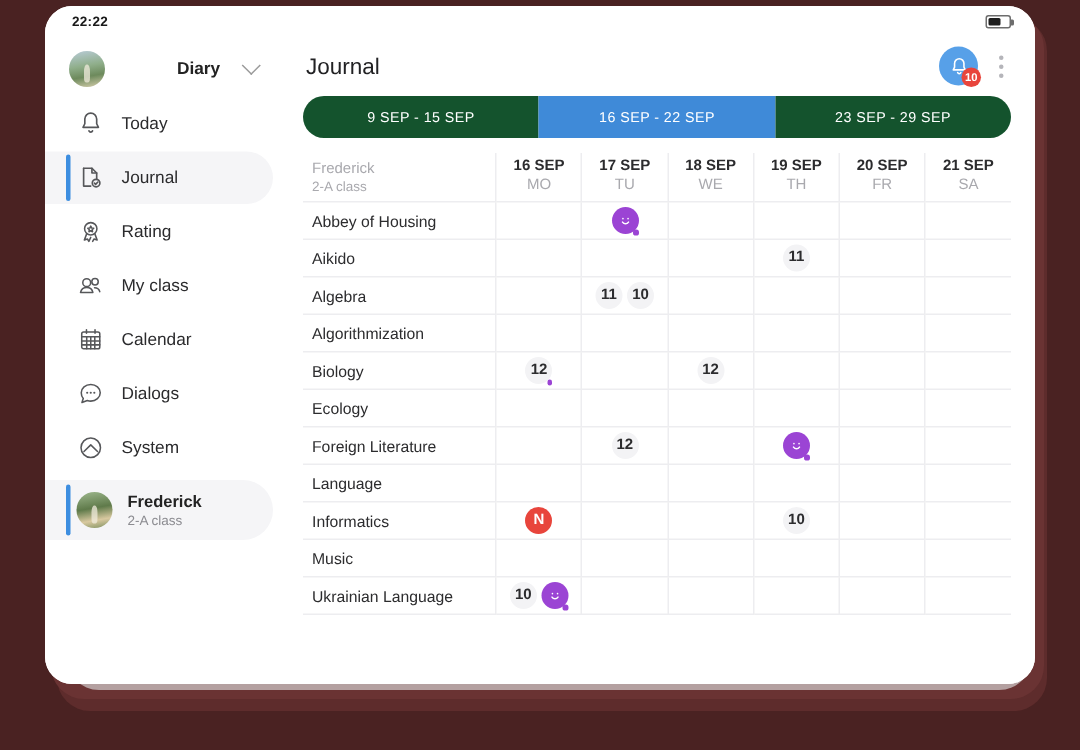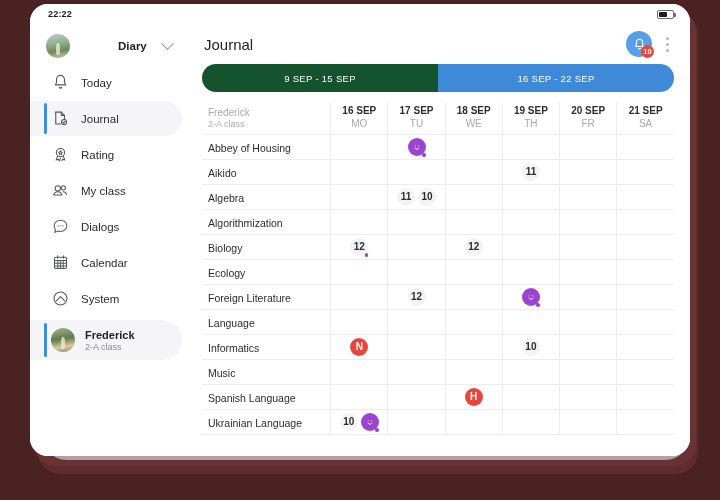--- a/index.html
+++ b/index.html
@@ -386,38 +386,38 @@
               <path d="M3.4 17.6c.6-2.6 2.7-4.1 5.2-4.1s4.6 1.5 5.2 4.1z"></path>
               <path d="M15.2 13.6c2.2 0 3.9 1.3 4.4 3.4"></path>
             </svg>
           </span>
           <span class="nav-label">My class</span>
         </div>
 
         <div class="nav-item">
           <span class="nav-icon">
             <svg viewBox="0 0 24 24" fill="none" stroke="currentColor" stroke-width="1.3" stroke-linecap="round" stroke-linejoin="round">
+              <rect x="4.4" y="5.4" width="15.2" height="14.2" rx="1.6"></rect>
+              <path d="M4.4 9.4h15.2M8.6 9.4v10.2M12 9.4v10.2M15.4 9.4v10.2M4.4 13h15.2M4.4 16.3h15.2"></path>
+              <path d="M8.4 3.6v3M15.6 3.6v3"></path>
+            </svg>
+          </span>
+          <span class="nav-label">Calendar</span>
+        </div>
+
+        <div class="nav-item">
+          <span class="nav-icon">
+            <svg viewBox="0 0 24 24" fill="none" stroke="currentColor" stroke-width="1.3" stroke-linecap="round" stroke-linejoin="round">
               <path d="M20 11.2c0 3.9-3.6 7-8 7-1 0-2-.2-2.9-.5L4.6 19.4l1.1-3.3C4.6 14.8 4 13.1 4 11.2c0-3.9 3.6-7 8-7s8 3.1 8 7z"></path>
               <circle cx="9" cy="11.2" r=".9" fill="currentColor" stroke="none"></circle>
               <circle cx="12" cy="11.2" r=".9" fill="currentColor" stroke="none"></circle>
               <circle cx="15" cy="11.2" r=".9" fill="currentColor" stroke="none"></circle>
             </svg>
           </span>
           <span class="nav-label">Dialogs</span>
-        </div>
-
-        <div class="nav-item">
-          <span class="nav-icon">
-            <svg viewBox="0 0 24 24" fill="none" stroke="currentColor" stroke-width="1.3" stroke-linecap="round" stroke-linejoin="round">
-              <rect x="4.4" y="5.4" width="15.2" height="14.2" rx="1.6"></rect>
-              <path d="M4.4 9.4h15.2M8.6 9.4v10.2M12 9.4v10.2M15.4 9.4v10.2M4.4 13h15.2M4.4 16.3h15.2"></path>
-              <path d="M8.4 3.6v3M15.6 3.6v3"></path>
-            </svg>
-          </span>
-          <span class="nav-label">Calendar</span>
         </div>
 
         <div class="nav-item">
           <span class="nav-icon">
             <svg viewBox="0 0 24 24" fill="none" stroke="currentColor" stroke-width="1.3" stroke-linecap="round" stroke-linejoin="round">
               <circle cx="12" cy="12" r="8.2"></circle>
               <path d="M6.3 15.2L12 9.6l5.7 5.6"></path>
             </svg>
           </span>
           <span class="nav-label">System</span>
@@ -449,20 +449,21 @@
               <span></span>
               <span></span>
               <span></span>
             </span>
           </span>
         </div>
 
         <div class="weeks">
           <div class="week-tab">9 SEP - 15 SEP</div>
           <div class="week-tab active">16 SEP - 22 SEP</div>
+          <div class="week-tab">23 SEP - 29 SEP</div>
         </div>
 
         <div class="table-wrap">
           <table>
             <thead>
               <tr>
                 <th class="col-subject">
                   <span class="hdr-student">
                     <span class="hdr-name">Frederick</span>
                     <span class="hdr-class">2-A class</span>
@@ -730,43 +731,20 @@
                     <div class="cell-inner"></div>
                   </td>
                   <td class="col-day">
                     <div class="cell-inner"></div>
                   </td>
                   <td class="col-day">
                     <div class="cell-inner"></div>
                   </td>
                 </tr>
                 <tr>
-                  <td class="col-subject"><span class="subject">Spanish Language</span></td>
-                  <td class="col-day">
-                    <div class="cell-inner"></div>
-                  </td>
-                  <td class="col-day">
-                    <div class="cell-inner"></div>
-                  </td>
-                  <td class="col-day">
-                    <div class="cell-inner">
-                      <span class="mark absent">H</span>
-                    </div>
-                  </td>
-                  <td class="col-day">
-                    <div class="cell-inner"></div>
-                  </td>
-                  <td class="col-day">
-                    <div class="cell-inner"></div>
-                  </td>
-                  <td class="col-day">
-                    <div class="cell-inner"></div>
-                  </td>
-                </tr>
-                <tr>
                   <td class="col-subject"><span class="subject">Ukrainian Language</span></td>
                   <td class="col-day">
                     <div class="cell-inner">
                       <span class="mark">10</span>
                       <span class="mark smiley dot">
                         <svg viewBox="0 0 24 24" fill="none" stroke="#ffffff" stroke-width="2" stroke-linecap="round">
                           <circle cx="8.6" cy="9.5" r="1.1" fill="#ffffff" stroke="none"></circle>
                           <circle cx="15.4" cy="9.5" r="1.1" fill="#ffffff" stroke="none"></circle>
                           <path d="M8 14.2c1 1.4 2.4 2.1 4 2.1s3-0.7 4-2.1"></path>
                         </svg>

